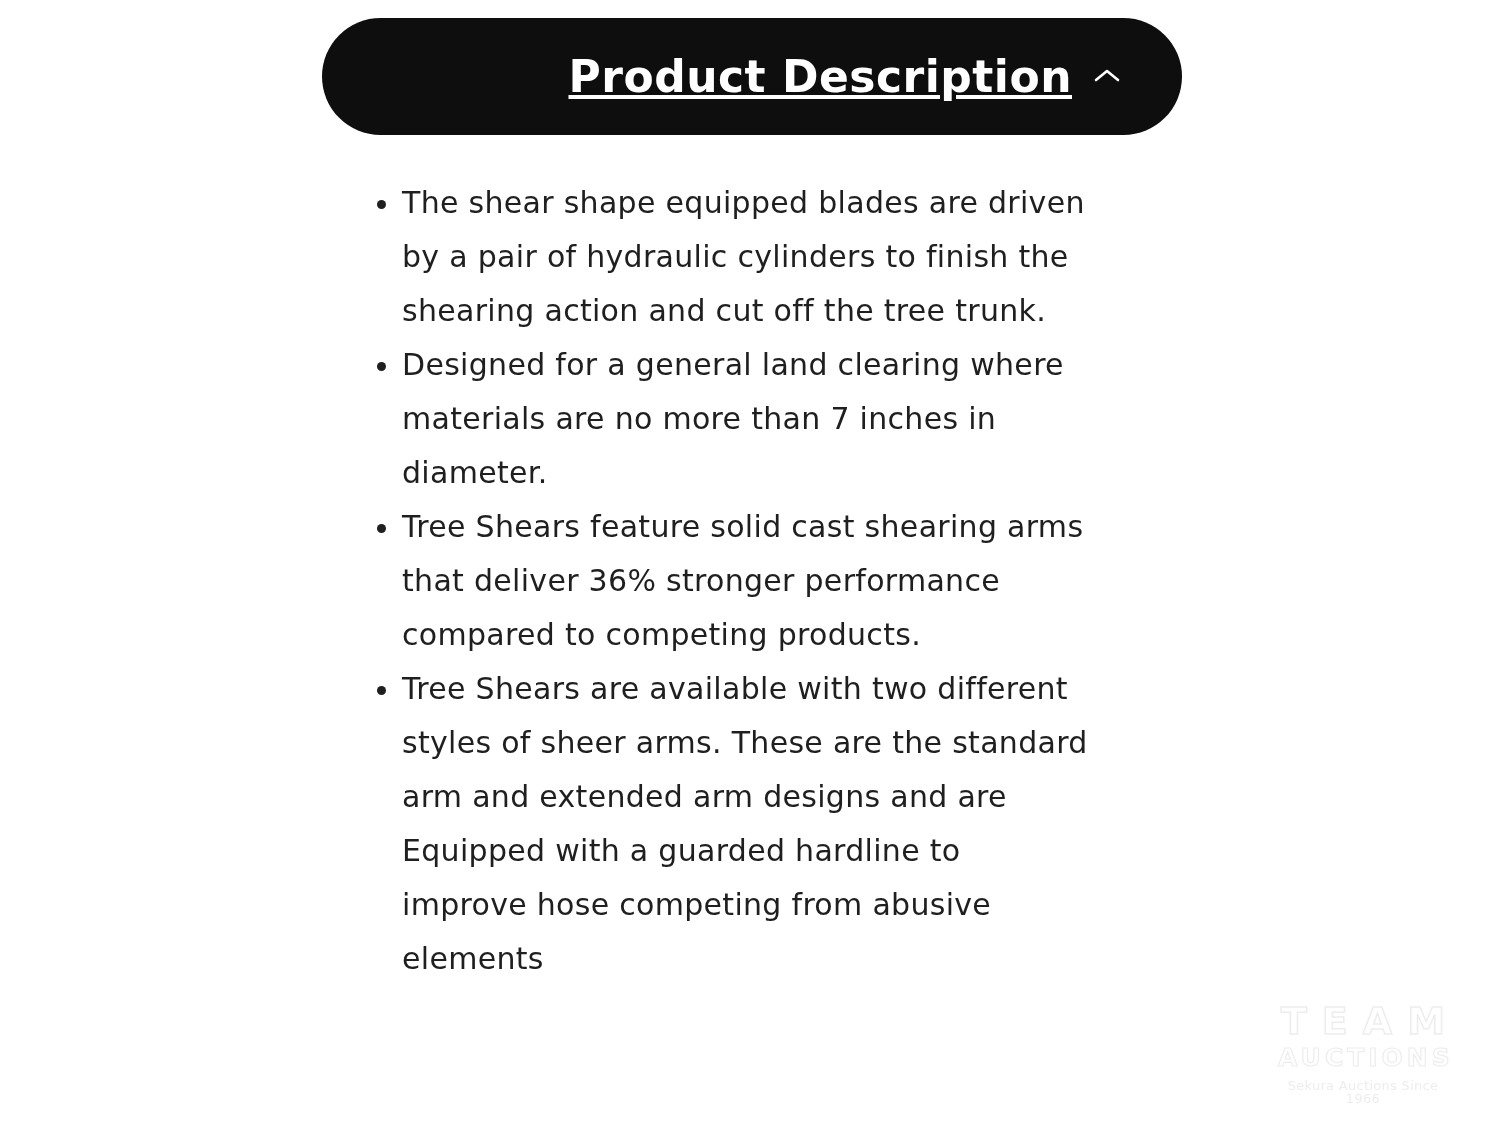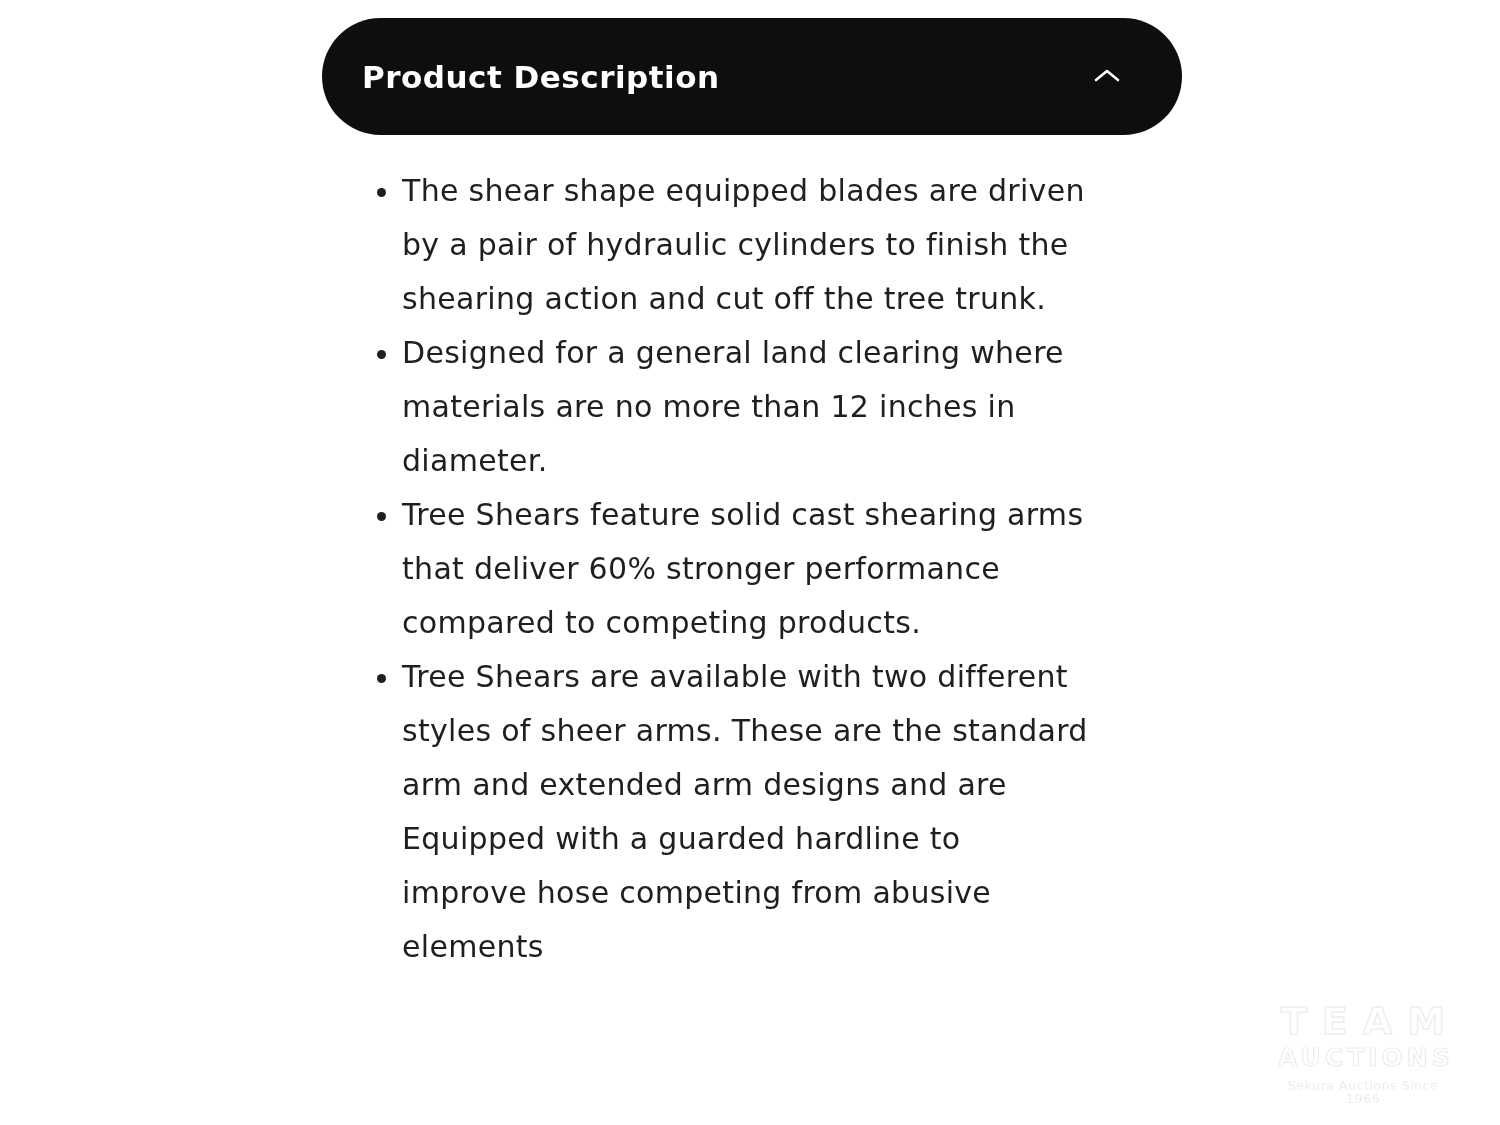--- a/index.html
+++ b/index.html
@@ -22,38 +22,39 @@
     height: 117px;
     background: var(--header-bg, #0e0e0e);
     border-radius: 60px;
     display: flex;
     align-items: center;
     padding: 0 40px;
     cursor: pointer;
   }
   .header-title {
     flex: 1;
-    text-align: left;
+    text-align: right;
     color: var(--header-text, #ffffff);
-    font-size: 31px;
+    font-size: 44px;
     font-weight: 700;
     letter-spacing: 0.5px;
+    text-decoration: underline;
   }
   .chevron-box {
     width: 70px;
     display: flex;
     justify-content: center;
     align-items: center;
   }
 
   
   .description-body {
     position: absolute;
     left: 374px;
-    top: 164px;
+    top: 176px;
     width: 716px;
   }
   .bullet-list {
     margin: 0;
     padding-left: 28px;
     list-style: disc outside;
     color: var(--body-text, #1f1f1f);
     font-size: 30px;
     line-height: 54px;
     letter-spacing: 0.3px;
@@ -104,22 +105,22 @@
       <svg width="30" height="16" viewBox="0 0 30 16" fill="none">
         <polyline points="4,13 15,4 26,13" stroke="#ffffff" stroke-width="2.6" stroke-linecap="round" stroke-linejoin="round" fill="none"></polyline>
       </svg>
     </span>
   </div>
 </div>
 
 <div class="description-body">
   <ul class="bullet-list">
     <li>The shear shape equipped blades are driven by a pair of hydraulic cylinders to finish the shearing action and cut off the tree trunk.</li>
-    <li>Designed for a general land clearing where materials are no more than 12 inches in diameter.</li>
-    <li>Tree Shears feature solid cast shearing arms that deliver 60% stronger performance compared to competing products.</li>
+    <li>Designed for a general land clearing where materials are no more than 7 inches in diameter.</li>
+    <li>Tree Shears feature solid cast shearing arms that deliver 36% stronger performance compared to competing products.</li>
     <li>Tree Shears are available with two different styles of sheer arms. These are the standard arm and extended arm designs and are Equipped with a guarded hardline to improve hose competing from abusive elements</li>
   </ul>
 </div>
 
 <div class="watermark">
   <div class="wm-line1">TEAM</div>
   <div class="wm-line2">AUCTIONS</div>
   <div class="wm-tagline">Sekura Auctions Since 1966</div>
 </div>
 

